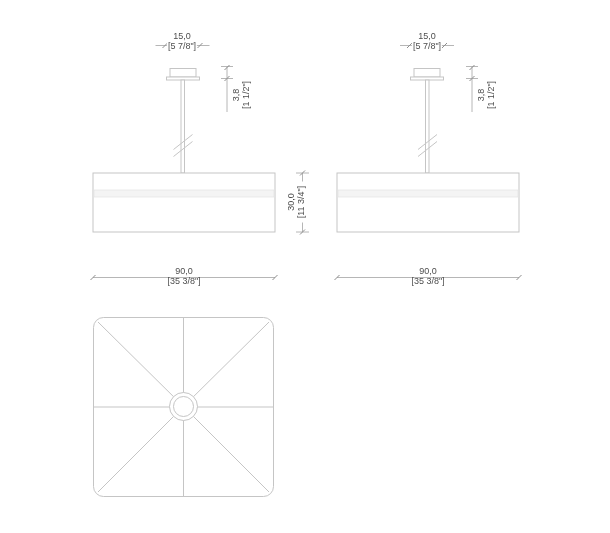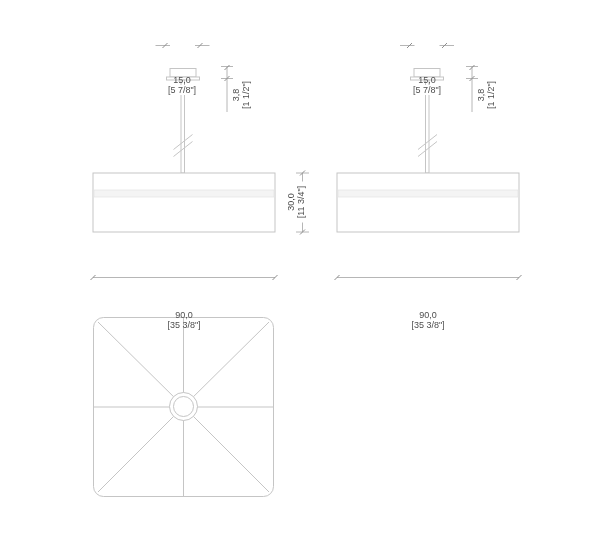--- a/index.html
+++ b/index.html
@@ -13,21 +13,21 @@
   }
   .sheet svg { position: absolute; left: 0; top: 0; }
   .dim, .dim-rot {
     position: absolute;
     text-align: center;
     color: #4e4e4e;
     font-size: 9px;
     line-height: 10px;
     white-space: nowrap;
   }
-  .dim { transform: translate(-50%, 0); margin-top: 44px; }
+  .dim { transform: translate(-50%, 0); }
   .dim-rot { transform: translate(-50%, -50%) rotate(-90deg); }
   .dim span, .dim-rot span { display: block; }
   .dim .on-line { background: #ffffff; padding: 0 1px; }
 </style>
 </head>
 <body>
 
 <div class="sheet">
 
   <svg width="610" height="533" viewBox="0 0 610 533">

